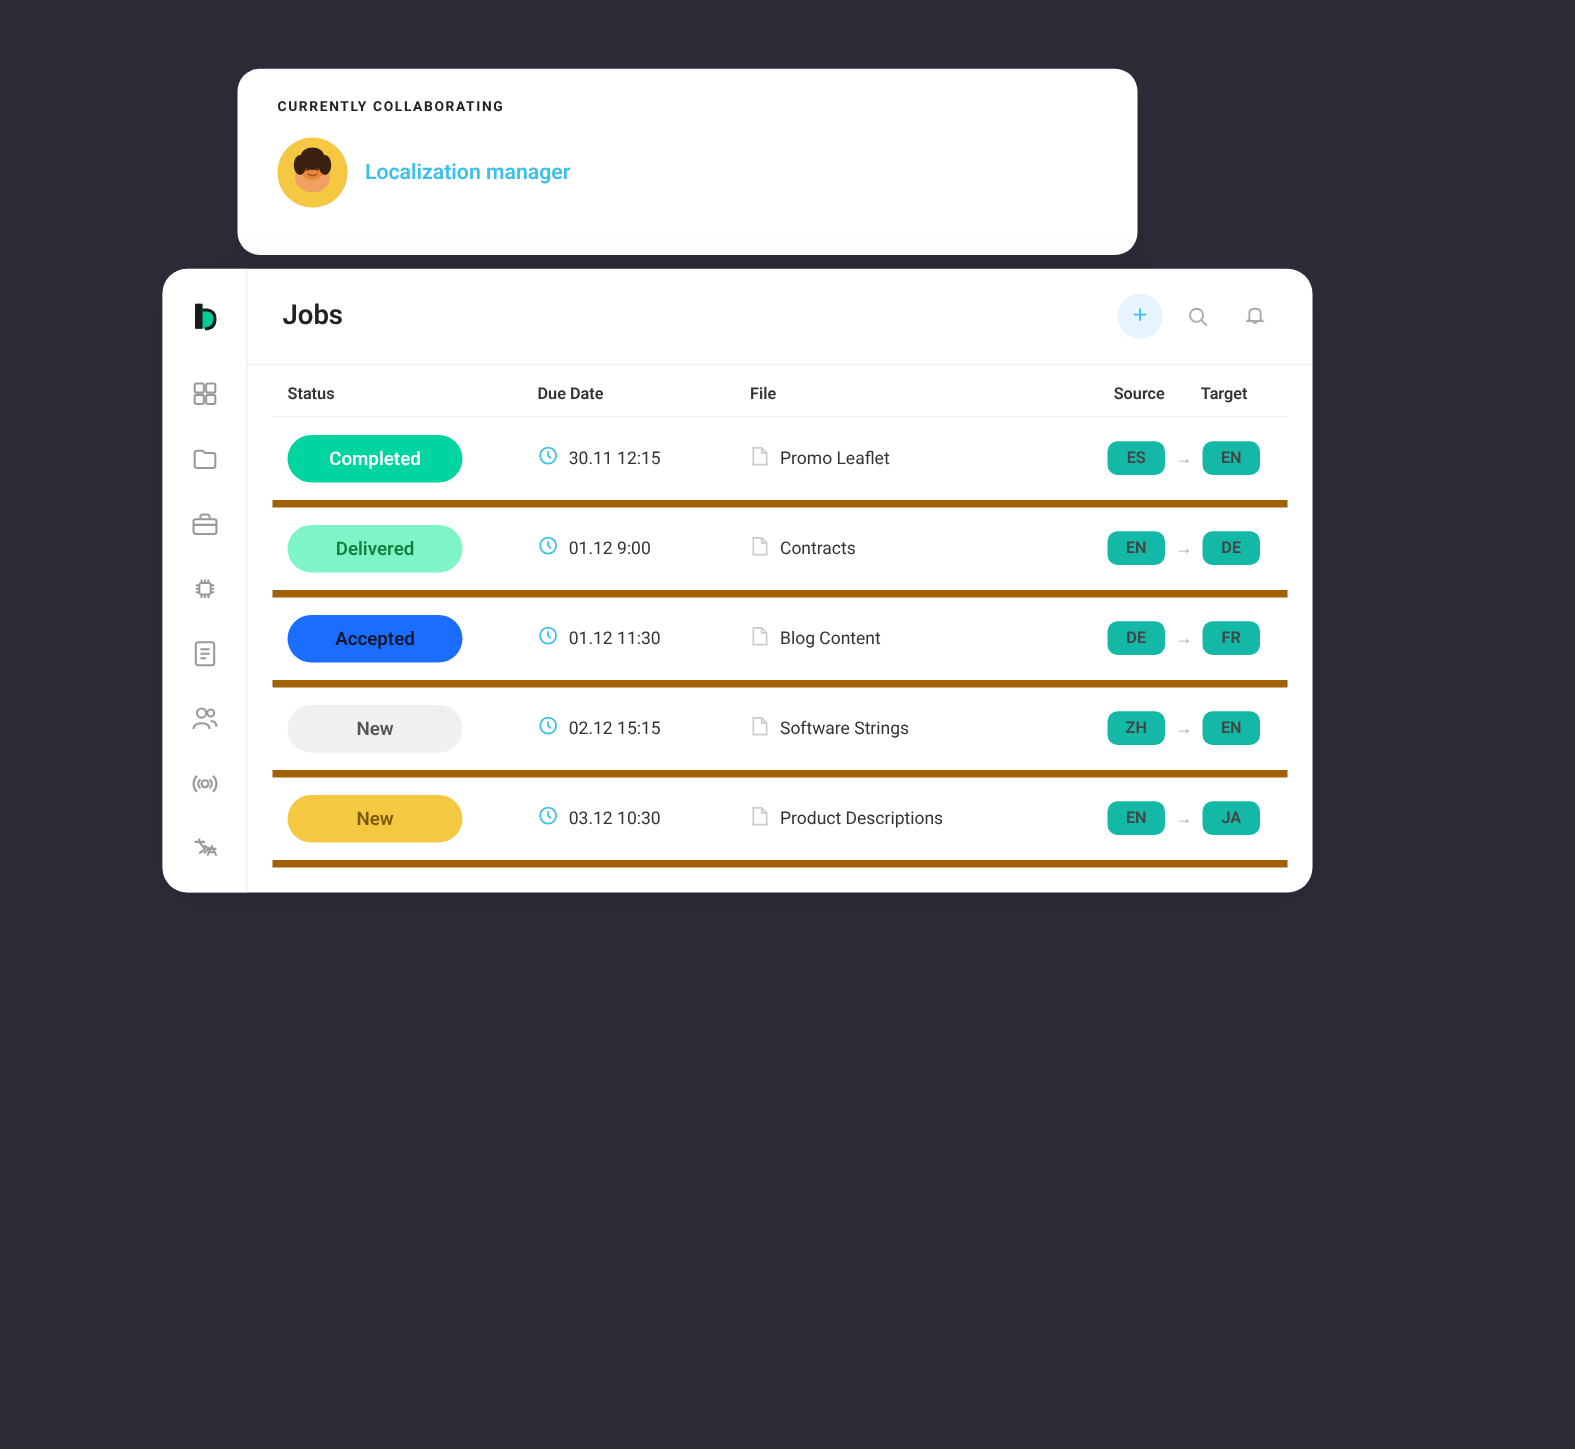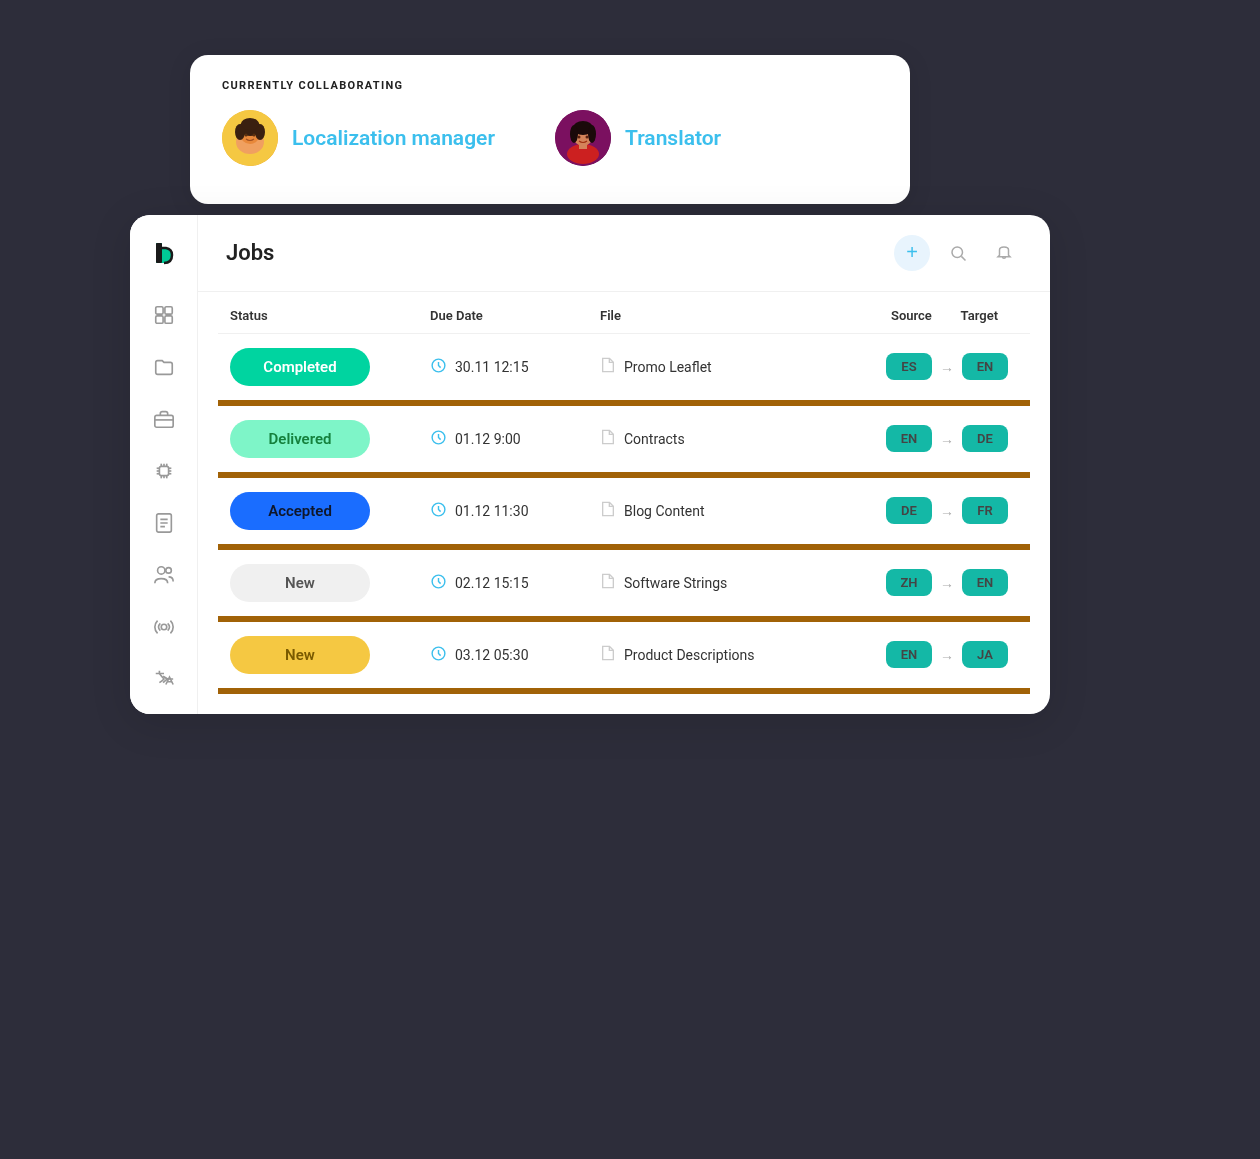--- a/index.html
+++ b/index.html
@@ -72,21 +72,21 @@
 
     .avatar-translator {
       background: linear-gradient(135deg, #8b1a6b 0%, #5a0a4e 100%);
       display: flex;
       align-items: center;
       justify-content: center;
       font-size: 22px;
     }
 
     .collab-role {
-      font-size: 21px;
+      font-size: 17px;
       font-weight: 600;
       color: #3bbfed;
     }
 
     
     .app-card {
       position: absolute;
       top: 160px;
       left: 0;
       width: 920px;
@@ -314,42 +314,20 @@
             <ellipse cx="18" cy="22" rx="5" ry="8" fill="#3a2010"></ellipse>
             <ellipse cx="38" cy="22" rx="5" ry="8" fill="#3a2010"></ellipse>
             <ellipse cx="28" cy="14" rx="9" ry="6" fill="#3a2010"></ellipse>
 
             <circle cx="24" cy="25" r="1.5" fill="#5a3010"></circle>
             <circle cx="32" cy="25" r="1.5" fill="#5a3010"></circle>
             <path d="M24 29 Q28 32 32 29" stroke="#a05020" stroke-width="1.2" fill="none"></path>
           </svg>
         </div>
         <span class="collab-role">Localization manager</span>
-      </div>
-      <div class="collab-user">
-        <div class="avatar avatar-translator">
-          <svg width="56" height="56" viewBox="0 0 56 56" xmlns="http://www.w3.org/2000/svg">
-            <circle cx="28" cy="28" r="28" fill="#7b1060"></circle>
-
-            <ellipse cx="28" cy="44" rx="16" ry="10" fill="#cc2020"></ellipse>
-
-            <rect x="24" y="33" width="8" height="6" fill="#d4845a"></rect>
-
-            <circle cx="28" cy="26" r="10" fill="#d4845a"></circle>
-
-            <ellipse cx="28" cy="18" rx="10" ry="7" fill="#1a0a0a"></ellipse>
-            <ellipse cx="19" cy="24" rx="4" ry="9" fill="#1a0a0a"></ellipse>
-            <ellipse cx="37" cy="24" rx="4" ry="9" fill="#1a0a0a"></ellipse>
-
-            <circle cx="24" cy="27" r="1.5" fill="#5a2010"></circle>
-            <circle cx="32" cy="27" r="1.5" fill="#5a2010"></circle>
-            <path d="M24 31 Q28 34 32 31" stroke="#a03010" stroke-width="1.2" fill="none"></path>
-          </svg>
-        </div>
-        <span class="collab-role">Translator</span>
       </div>
     </div>
   </div>
 
   <div class="app-card">
 
     <div class="sidebar">
 
       <div>
         <svg class="logo-svg" viewBox="0 0 36 36" xmlns="http://www.w3.org/2000/svg">
@@ -588,21 +566,21 @@
           <div>
             <span class="status-badge status-new-yellow">New</span>
           </div>
           <div class="due-date">
             <span style="color:#3bbfed;">
               <svg width="17" height="17" viewBox="0 0 24 24" fill="none" stroke="currentColor" stroke-width="2">
                 <circle cx="12" cy="12" r="9"></circle>
                 <path d="M12 7 L12 12 L15 15"></path>
               </svg>
             </span>
-            <span>03.12  05:30</span>
+            <span>03.12  10:30</span>
           </div>
           <div class="file-cell">
             <span style="color:#ccc;">
               <svg width="16" height="16" viewBox="0 0 24 24" fill="none" stroke="currentColor" stroke-width="2">
                 <path d="M14 2 L20 8 L20 22 L4 22 L4 2 Z"></path>
                 <path d="M14 2 L14 8 L20 8"></path>
               </svg>
             </span>
             <span>Product Descriptions</span>
           </div>

